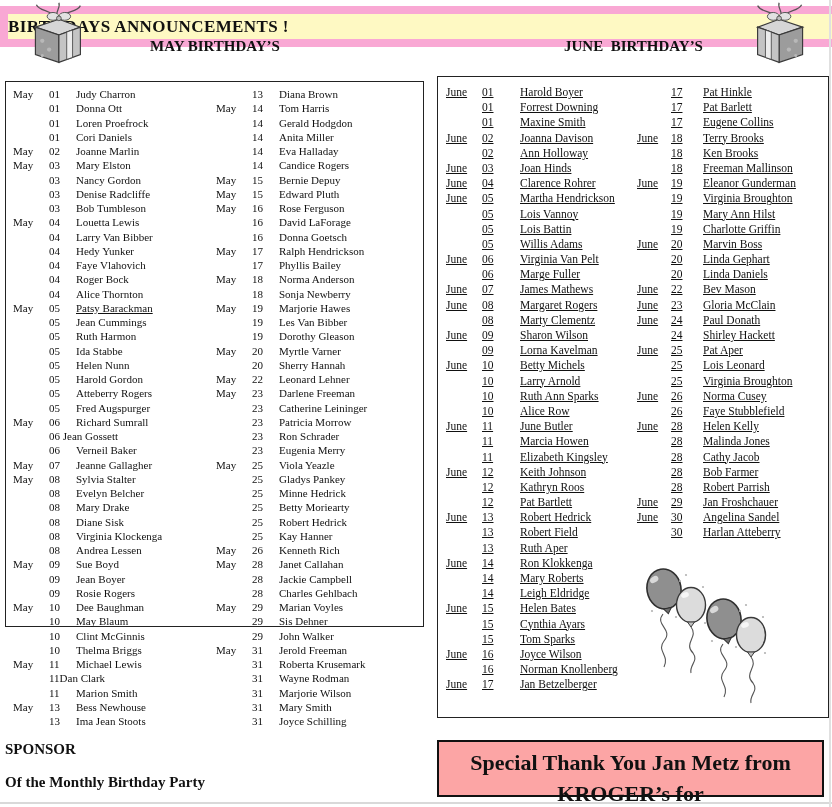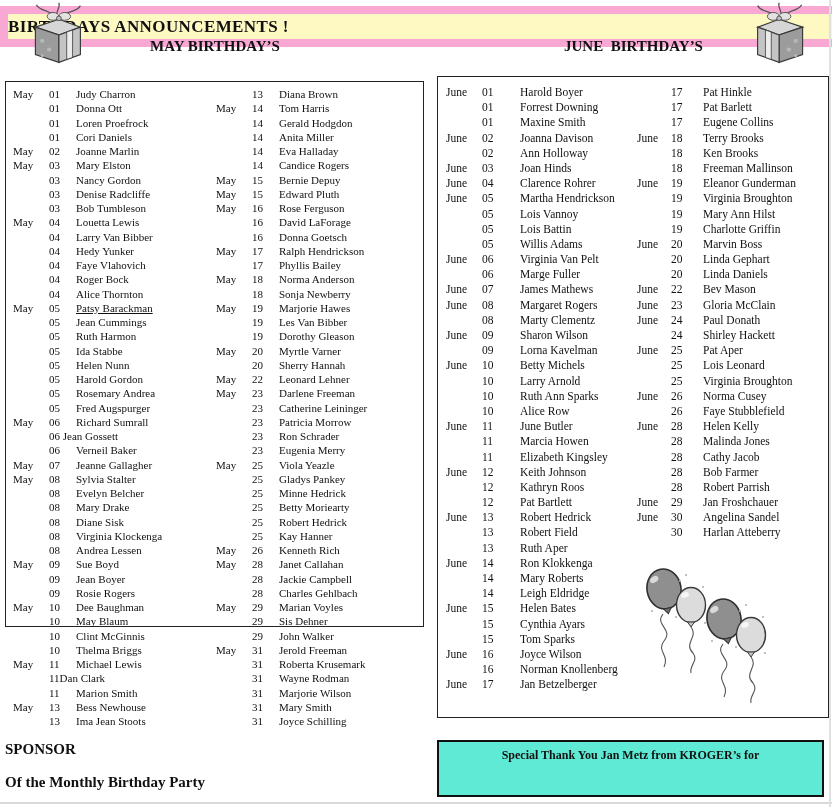--- a/index.html
+++ b/index.html
@@ -21,21 +21,21 @@
   .heading-june{left:437px;width:393px;}
 
   .list-box{position:absolute;border:1px solid #222;background:#fff;box-sizing:border-box;}
   .box-may{left:5px;top:81px;width:419px;height:546px;}
   .box-june{left:437px;top:76px;width:392px;height:642px;}
 
   .cols{display:flex;height:100%;}
   .col{box-sizing:border-box;padding-left:7px;padding-top:5px;}
   .box-may .col1{width:203px;}
   .box-may .col2{flex:1;}
-  .box-june .col{padding-left:8px;padding-top:8px;}
+  .box-june .col{padding-left:8px;padding-top:8px;text-decoration:underline;}
   .box-june .col1{width:191px;}
   .box-june .col2{flex:1;position:relative;}
 
   .row{display:flex;white-space:nowrap;}
   .box-may .row{height:14.25px;line-height:14.25px;font-size:11px;}
   .box-june .row{height:15.2px;line-height:15.2px;font-size:11.5px;}
   .m{width:36px;flex:none;}
   .box-may .d{width:27px;flex:none;}
   .box-june .d{width:38px;flex:none;}
   .box-june .col2 .m{width:34px;}
@@ -46,22 +46,22 @@
 
   .balloons{position:absolute;}
   .balloons-1{left:13px;top:488px;}
   .balloons-2{left:73px;top:518px;}
 
   .sponsor{position:absolute;left:5px;top:741px;width:420px;font-weight:bold;}
   .sponsor-line1{font-size:15px;}
   .sponsor-line2{font-size:15px;margin-top:16px;}
 
   .thanks-box{position:absolute;left:437px;top:740px;width:387px;height:57px;border:2px solid #111;
-              box-sizing:border-box;text-align:center;font-weight:bold;font-size:12px;line-height:1.42;
-              padding-top:5px;background:#5eead4;}
+              box-sizing:border-box;text-align:center;font-weight:bold;font-size:22px;line-height:1.42;
+              padding-top:5px;background:#fca5a5;}
 </style>
 </head>
 <body>
 
 <div class="banner">
   <span class="banner-title">BIRTHDAYS ANNOUNCEMENTS !</span>
 </div>
 
 <svg class="gift gift-left" viewBox="0 0 90 64" xmlns="http://www.w3.org/2000/svg">
   <g stroke="#3a3a3a" stroke-width="1.2">
@@ -218,21 +218,21 @@
           <span class="n">Helen Nunn</span>
         </div>
         <div class="row">
           <span class="m"></span>
           <span class="d">05</span>
           <span class="n">Harold Gordon</span>
         </div>
         <div class="row">
           <span class="m"></span>
           <span class="d">05</span>
-          <span class="n">Rosemary Andrea</span>
+          <span class="n">Atteberry Rogers</span>
         </div>
         <div class="row">
           <span class="m"></span>
           <span class="d">05</span>
           <span class="n">Fred Augspurger</span>
         </div>
         <div class="row">
           <span class="m">May</span>
           <span class="d">06</span>
           <span class="n">Richard Sumrall</span>

